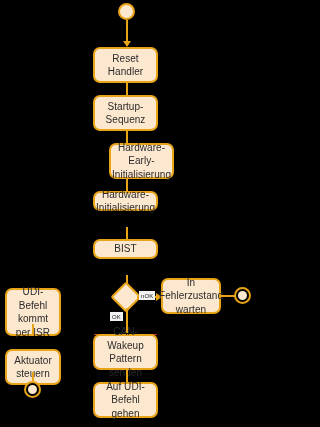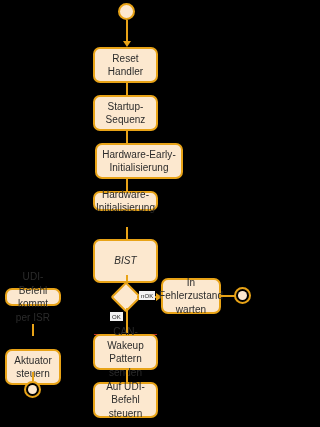--- a/index.html
+++ b/index.html
@@ -146,35 +146,35 @@
   </div>
 
   <div class="vline" style="left:125.5px; top:83px; height:12px;"></div>
 
   <div class="node" style="left:93px; top:95px; width:65px; height:36px;text-align:center;">
     <span class="label">Startup-Sequenz</span>
   </div>
 
   <div class="vline" style="left:125.5px; top:131px; height:12px;"></div>
 
-  <div class="node" style="left:95px; top:143px; width:88px; height:36px;">
+  <div class="node" style="left:109px; top:143px; width:65px; height:36px;">
     <span class="label">Hardware-Early-
 Initialisierung</span>
   </div>
 
   <div class="vline" style="left:125.5px; top:179px; height:12px;"></div>
 
   <div class="node" style="left:93px; top:191px; width:65px; height:20px;">
     <span class="label">Hardware-
 Initialisierung</span>
   </div>
 
   <div class="vline" style="left:125.5px; top:227px; height:12px;"></div>
 
-  <div class="node" style="left:93px; top:239px; width:65px; height:44px;font-style:italic;">
+  <div class="node" style="left:93px; top:239px; width:65px; height:20px;">
     <span class="label">BIST</span>
   </div>
 
   <div class="vline" style="left:125.5px; top:275px; height:11px;"></div>
 
   <div class="decision" style="left:115px; top:286px;"></div>
 
   <div class="hline" style="left:137px; top:296px; width:20px;"></div>
   <div class="arrow-right" style="left:156px; top:293px;"></div>
   <div class="edge-label" style="left:139px; top:291px;">nOK</div>
@@ -197,24 +197,24 @@
 
   <div class="node" style="left:93px; top:334px; width:65px; height:36px;">
     <span class="label">CAN-Wakeup
 Pattern senden</span>
   </div>
 
   <div class="vline" style="left:125.5px; top:370px; height:12px;"></div>
 
   <div class="node" style="left:93px; top:382px; width:65px; height:36px;">
     <span class="label">Auf UDI-Befehl
-steuern</span>
-  </div>
-
-  <div class="node" style="left:5px; top:288px; width:56px; height:18px;">
+gehen</span>
+  </div>
+
+  <div class="node" style="left:5px; top:288px; width:56px; height:48px;">
     <span class="label">UDI-Befehl
 kommt per ISR</span>
   </div>
 
   <div class="vline" style="left:32px; top:324px; height:12px;"></div>
 
   <div class="node" style="left:5px; top:336px; width:56px; height:36px;margin-top:13px;">
     <span class="label">Aktuator steuern</span>
   </div>
 

